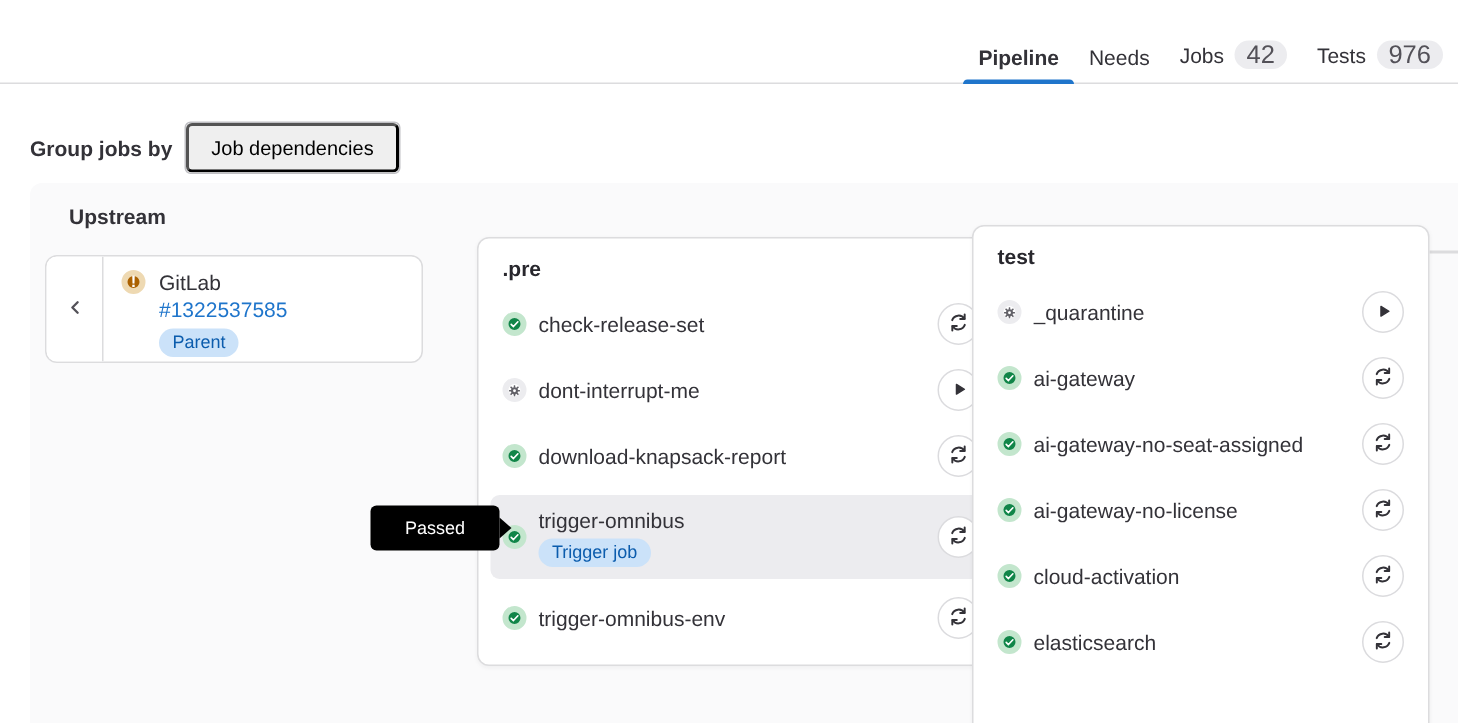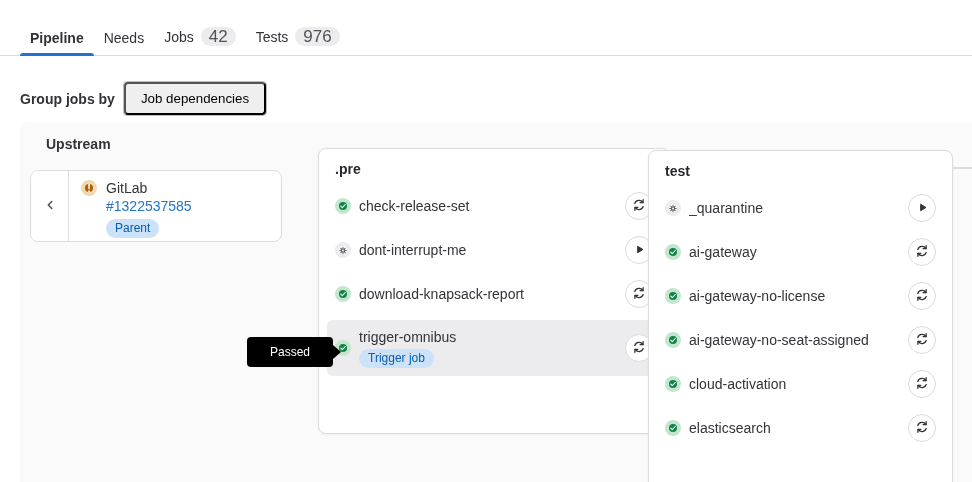--- a/index.html
+++ b/index.html
@@ -5,21 +5,21 @@
   * { margin:0; padding:0; box-sizing:border-box; }
   html,body { width:972px; height:482px; }
   body {
     position:relative; overflow:hidden; background:#fff;
     font-family:"Liberation Sans", "DejaVu Sans", sans-serif;
     color:#333238; font-size:14px;
   }
 
   
   .tabbar { position:absolute; top:0; left:0; right:0; height:56px;
-    border-bottom:1px solid #dcdcde; display:flex; align-items:flex-end; padding-left:20px; }
+    border-bottom:1px solid #dcdcde; display:flex; align-items:flex-end; padding-left:20px;justify-content:flex-end; }
   .tab { position:relative; padding:9px 10px; display:flex; align-items:center; cursor:pointer; }
   .tab.active { font-weight:700; }
   .tab.active::after { content:""; position:absolute; left:0; right:0; bottom:-1px; height:3px;
     background:#1f75cb; border-radius:3px 3px 0 0; }
   .badge-pill { background:#ececef; color:#535158; border-radius:10px; padding:2px 8px;
     font-size:17px; margin-left:7px; line-height:15px; }
 
   
   .groupby { position:absolute; top:81px; left:20px; display:flex; align-items:center; }
   .groupby-label { font-weight:700; margin-right:8px; }
@@ -48,21 +48,21 @@
   .ci-icon { width:16px; height:16px; border-radius:50%; flex:none;
     display:flex; align-items:center; justify-content:center; }
   .ci-passed { background:#108548; border:4px solid #c3e6cd; }
   .ci-manual { background:#fff; border:4px solid #ececef; }
   .ci-warning { background:#ab6100; border:4px solid #eed9b2; color:#fff;
     font-weight:700; font-size:11px; line-height:1; }
 
   
   .stage-card { position:absolute; background:#fff; border:1px solid #dcdcde;
     border-radius:8px; box-shadow:0 1px 3px rgba(31,30,36,.05); }
-  #stage-pre  { left:298px; top:26px; width:352px; height:286px; }
+  #stage-pre  { left:298px; top:36px; width:352px; height:286px; }
   #stage-test { left:628px; top:28px; width:305px; height:470px; }
   .stage-header { padding:11px 16px 6px; font-weight:700; color:#28272d; line-height:18px; }
   .jobs { padding:0 8px; }
   .job-row { display:flex; align-items:center; padding:0 8px; height:44px; border-radius:6px; cursor:pointer; }
   .job-row.hovered { background:#ececef; height:56px; margin:4px 0;justify-content:space-between; }
   .job-main { flex:1; margin-left:8px; min-width:0; }
   .job-name { line-height:17px; white-space:nowrap; overflow:hidden; text-overflow:ellipsis; }
   .job-main .badge-info { margin-top:3px; }
   .action-btn { width:28px; height:28px; flex:none; border:1px solid #dbdbde; border-radius:50%;
     background:#fff; display:flex; align-items:center; justify-content:center; cursor:pointer; }
@@ -201,20 +201,38 @@
          <div class="job-name">trigger-omnibus</div><span class="badge-info">Trigger job</span></div>
        <button class="action-btn">
          <span><svg width="14" height="14" viewBox="0 0 16 16" fill="none" stroke="#333238" stroke-width="1.5" stroke-linecap="round" stroke-linejoin="round">
                 <path d="M3.2 6.2 A5.2 5.2 0 0 1 12.5 5.2"></path>
                 <path d="M12.8 9.8 A5.2 5.2 0 0 1 3.5 10.8"></path>
                 <path d="M12.7 1.9 v3.4 h-3.4"></path>
                 <path d="M3.3 14.1 v-3.4 h3.4"></path>
               </svg></span>
        </button>
         </div>
+        <div class="job-row">
+          <span class="ci-icon ci-passed">
+            <svg width="12" height="12" viewBox="0 0 16 16">
+              <path d="M3.6 8.4l3 3 5.9-6.4" fill="none" stroke="#fff" stroke-width="2.2" stroke-linecap="round" stroke-linejoin="round"></path>
+            </svg>
+          </span>
+          <div class="job-main">
+         <div class="job-name">trigger-omnibus-env</div>
+          </div>
+       <button class="action-btn">
+         <span><svg width="14" height="14" viewBox="0 0 16 16" fill="none" stroke="#333238" stroke-width="1.5" stroke-linecap="round" stroke-linejoin="round">
+                <path d="M3.2 6.2 A5.2 5.2 0 0 1 12.5 5.2"></path>
+                <path d="M12.8 9.8 A5.2 5.2 0 0 1 3.5 10.8"></path>
+                <path d="M12.7 1.9 v3.4 h-3.4"></path>
+                <path d="M3.3 14.1 v-3.4 h3.4"></path>
+              </svg></span>
+       </button>
+        </div>
       </div>
   </div>
 
   <div class="stage-card" id="stage-test">
     <div class="stage-header">test</div>
     <div class="jobs">
         <div class="job-row">
           <span class="ci-icon ci-manual">
             <svg width="11" height="11" viewBox="0 0 16 16" fill="#626168">
               <circle cx="8" cy="8" r="4.7"></circle>
@@ -256,39 +274,39 @@
               </svg></span>
        </button>
         </div>
         <div class="job-row">
           <span class="ci-icon ci-passed">
             <svg width="12" height="12" viewBox="0 0 16 16">
               <path d="M3.6 8.4l3 3 5.9-6.4" fill="none" stroke="#fff" stroke-width="2.2" stroke-linecap="round" stroke-linejoin="round"></path>
             </svg>
           </span>
           <div class="job-main">
+         <div class="job-name">ai-gateway-no-seat-assigned</div>
+          </div>
+       <button class="action-btn">
+         <span><svg width="14" height="14" viewBox="0 0 16 16" fill="none" stroke="#333238" stroke-width="1.5" stroke-linecap="round" stroke-linejoin="round">
+                <path d="M3.2 6.2 A5.2 5.2 0 0 1 12.5 5.2"></path>
+                <path d="M12.8 9.8 A5.2 5.2 0 0 1 3.5 10.8"></path>
+                <path d="M12.7 1.9 v3.4 h-3.4"></path>
+                <path d="M3.3 14.1 v-3.4 h3.4"></path>
+              </svg></span>
+       </button>
+        </div>
+        <div class="job-row">
+          <span class="ci-icon ci-passed">
+            <svg width="12" height="12" viewBox="0 0 16 16">
+              <path d="M3.6 8.4l3 3 5.9-6.4" fill="none" stroke="#fff" stroke-width="2.2" stroke-linecap="round" stroke-linejoin="round"></path>
+            </svg>
+          </span>
+          <div class="job-main">
          <div class="job-name">ai-gateway-no-license</div>
-          </div>
-       <button class="action-btn">
-         <span><svg width="14" height="14" viewBox="0 0 16 16" fill="none" stroke="#333238" stroke-width="1.5" stroke-linecap="round" stroke-linejoin="round">
-                <path d="M3.2 6.2 A5.2 5.2 0 0 1 12.5 5.2"></path>
-                <path d="M12.8 9.8 A5.2 5.2 0 0 1 3.5 10.8"></path>
-                <path d="M12.7 1.9 v3.4 h-3.4"></path>
-                <path d="M3.3 14.1 v-3.4 h3.4"></path>
-              </svg></span>
-       </button>
-        </div>
-        <div class="job-row">
-          <span class="ci-icon ci-passed">
-            <svg width="12" height="12" viewBox="0 0 16 16">
-              <path d="M3.6 8.4l3 3 5.9-6.4" fill="none" stroke="#fff" stroke-width="2.2" stroke-linecap="round" stroke-linejoin="round"></path>
-            </svg>
-          </span>
-          <div class="job-main">
-         <div class="job-name">ai-gateway-no-seat-assigned</div>
           </div>
        <button class="action-btn">
          <span><svg width="14" height="14" viewBox="0 0 16 16" fill="none" stroke="#333238" stroke-width="1.5" stroke-linecap="round" stroke-linejoin="round">
                 <path d="M3.2 6.2 A5.2 5.2 0 0 1 12.5 5.2"></path>
                 <path d="M12.8 9.8 A5.2 5.2 0 0 1 3.5 10.8"></path>
                 <path d="M12.7 1.9 v3.4 h-3.4"></path>
                 <path d="M3.3 14.1 v-3.4 h3.4"></path>
               </svg></span>
        </button>
         </div>

